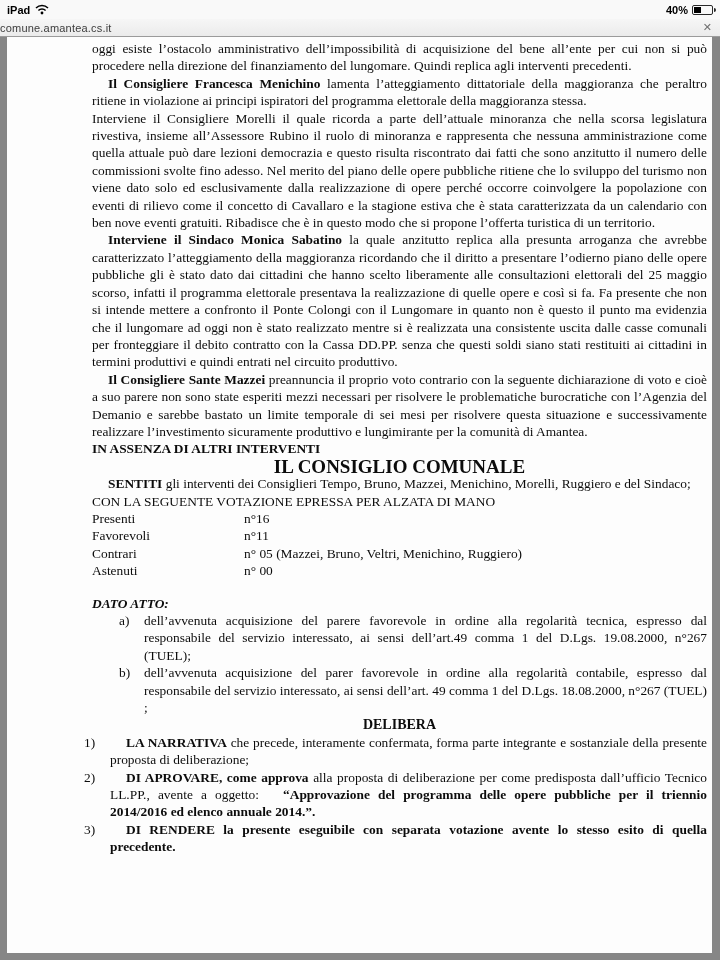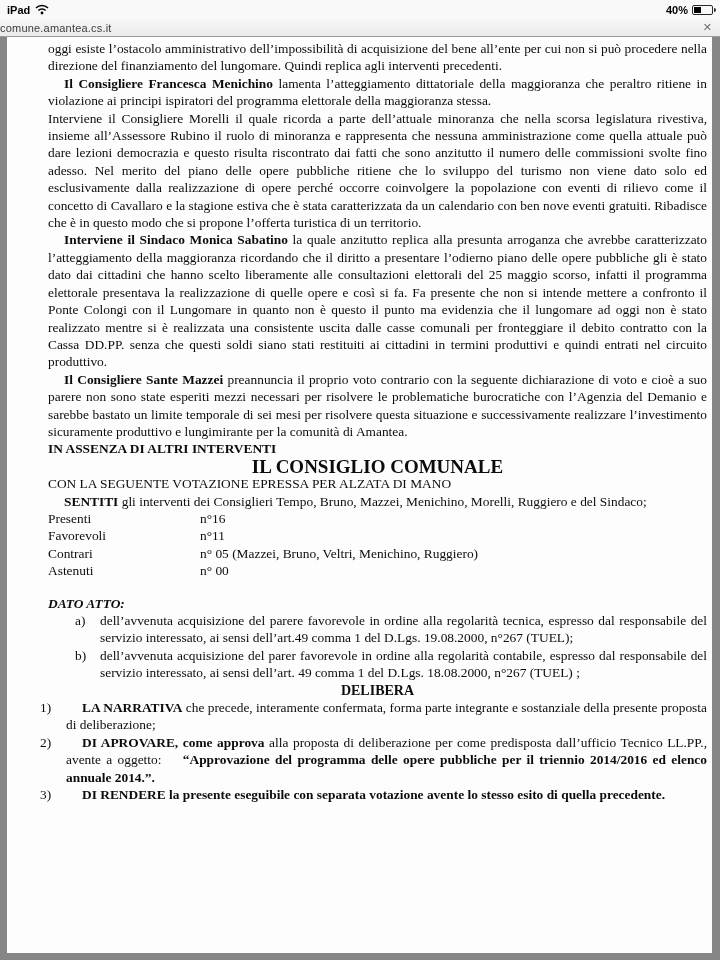--- a/index.html
+++ b/index.html
@@ -59,20 +59,21 @@
   .viewport {
     position:relative;
     height:923px;
     background:#868686;
   }
   .page {
     position:absolute;
     left:7px; right:8px; top:0; height:916px;
     background:#fdfdfd;
     overflow:hidden;
+    padding-left:44px;
   }
 
   
   .doc {
     padding:3px 5px 0 41px;
     font-family:"Liberation Serif", serif;
     font-size:13.4px;
     line-height:17.4px;
     color:#0c0c0c;
     text-align:justify;
@@ -138,23 +139,23 @@
       <p>Interviene il Consigliere Morelli il quale ricorda a parte dell’attuale minoranza che nella scorsa legislatura rivestiva, insieme all’Assessore Rubino il ruolo di minoranza e rappresenta che nessuna amministrazione come quella attuale può dare lezioni democrazia e questo risulta riscontrato dai fatti che sono anzitutto il numero delle commissioni svolte fino adesso. Nel merito del piano delle opere pubbliche ritiene che lo sviluppo del turismo non viene dato solo ed esclusivamente dalla realizzazione di opere perché occorre coinvolgere la popolazione con eventi di rilievo come il concetto di Cavallaro e la stagione estiva che è stata caratterizzata da un calendario con ben nove eventi gratuiti. Ribadisce che è in questo modo che si propone l’offerta turistica di un territorio.</p>
 
       <p><b>Interviene il Sindaco Monica Sabatino</b><span> la quale anzitutto replica alla presunta arroganza che avrebbe caratterizzato l’atteggiamento della maggioranza ricordando che il diritto a presentare l’odierno piano delle opere pubbliche gli è stato dato dai cittadini che hanno scelto liberamente alle consultazioni elettorali del 25 maggio scorso, infatti il programma elettorale presentava la realizzazione di quelle opere e così si fa. Fa presente che non si intende mettere a confronto il Ponte Colongi con il Lungomare in quanto non è questo il punto ma evidenzia che il lungomare ad oggi non è stato realizzato mentre si è realizzata una consistente uscita dalle casse comunali per fronteggiare il debito contratto con la Cassa DD.PP. senza che questi soldi siano stati restituiti ai cittadini in termini produttivi e quindi entrati nel circuito produttivo.</span></p>
 
       <p><b>Il Consigliere Sante Mazzei</b><span> preannuncia il proprio voto contrario con la seguente dichiarazione di voto e cioè a suo parere non sono state esperiti mezzi necessari per risolvere le problematiche burocratiche con l’Agenzia del Demanio e sarebbe bastato un limite temporale di sei mesi per risolvere questa situazione e successivamente realizzare l’investimento sicuramente produttivo e lungimirante per la comunità di Amantea.</span></p>
 
       <p class="b">IN ASSENZA DI ALTRI INTERVENTI</p>
 
       <p class="center-head">IL CONSIGLIO COMUNALE</p>
 
+      <p><b>SENTITI</b><span> gli interventi dei Consiglieri Tempo, Bruno, Mazzei, Menichino, Morelli, Ruggiero e del Sindaco;</span></p>
+
       <p>CON LA SEGUENTE VOTAZIONE EPRESSA PER ALZATA DI MANO</p>
-
-      <p><b>SENTITI</b><span> gli interventi dei Consiglieri Tempo, Bruno, Mazzei, Menichino, Morelli, Ruggiero e del Sindaco;</span></p>
 
       <div>
         <div class="vote-row">
           <span class="vote-label">Presenti</span>
           <span class="vote-value">n°16</span>
         </div>
         <div class="vote-row">
           <span class="vote-label">Favorevoli</span>
           <span class="vote-value">n°11</span>
         </div>

